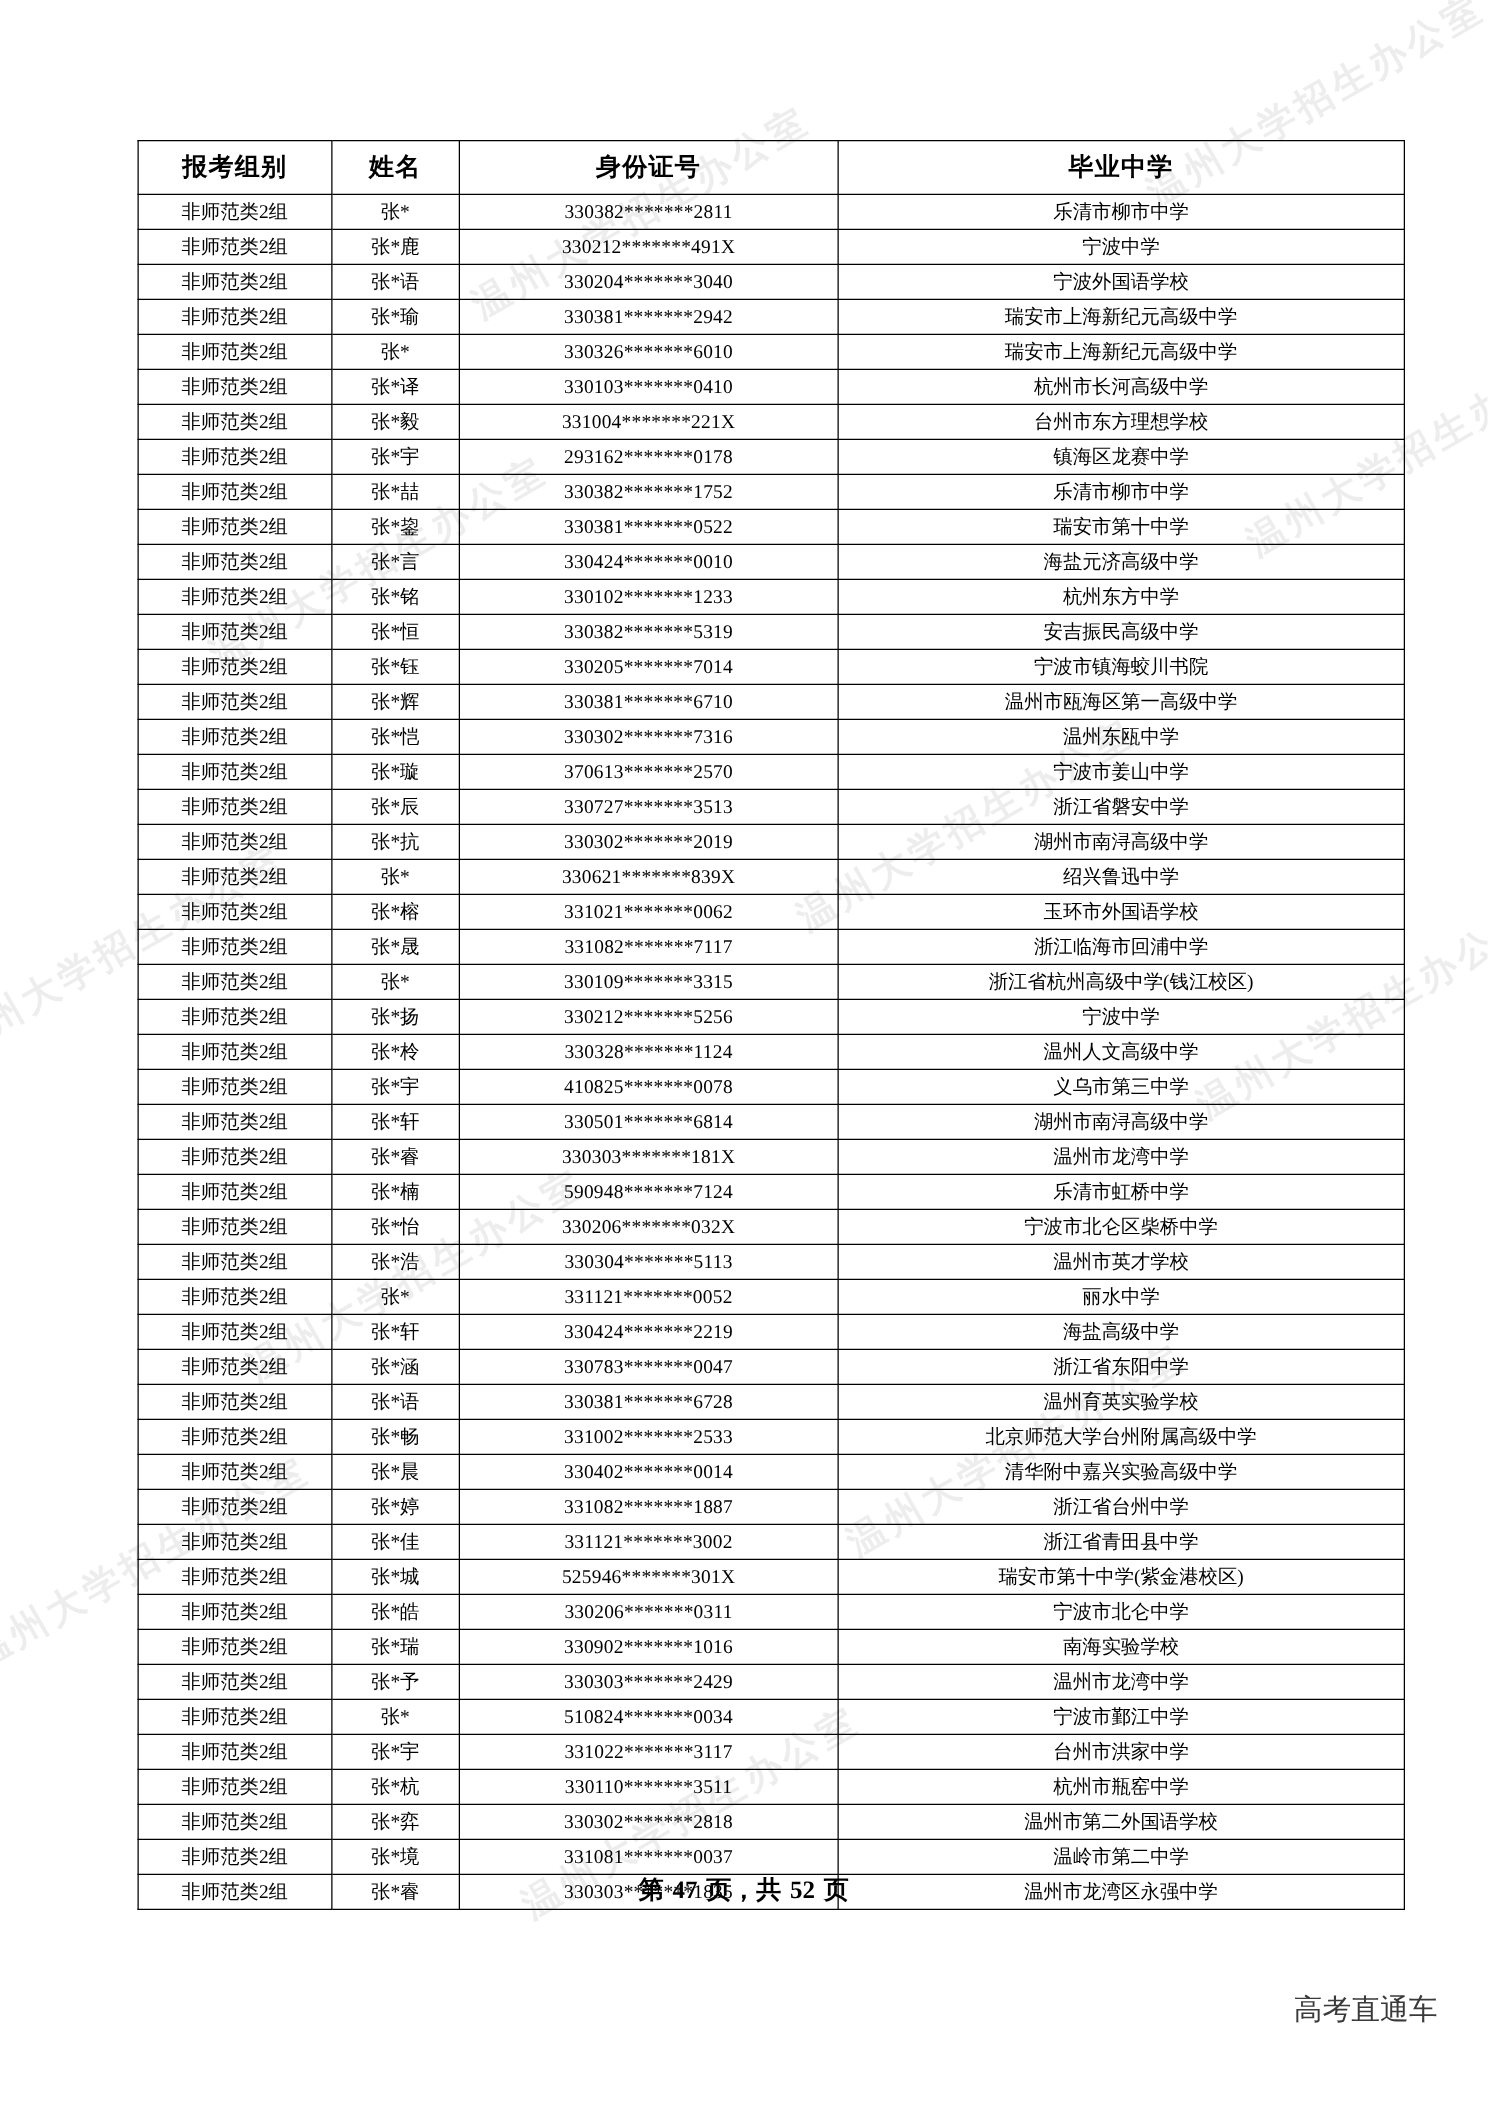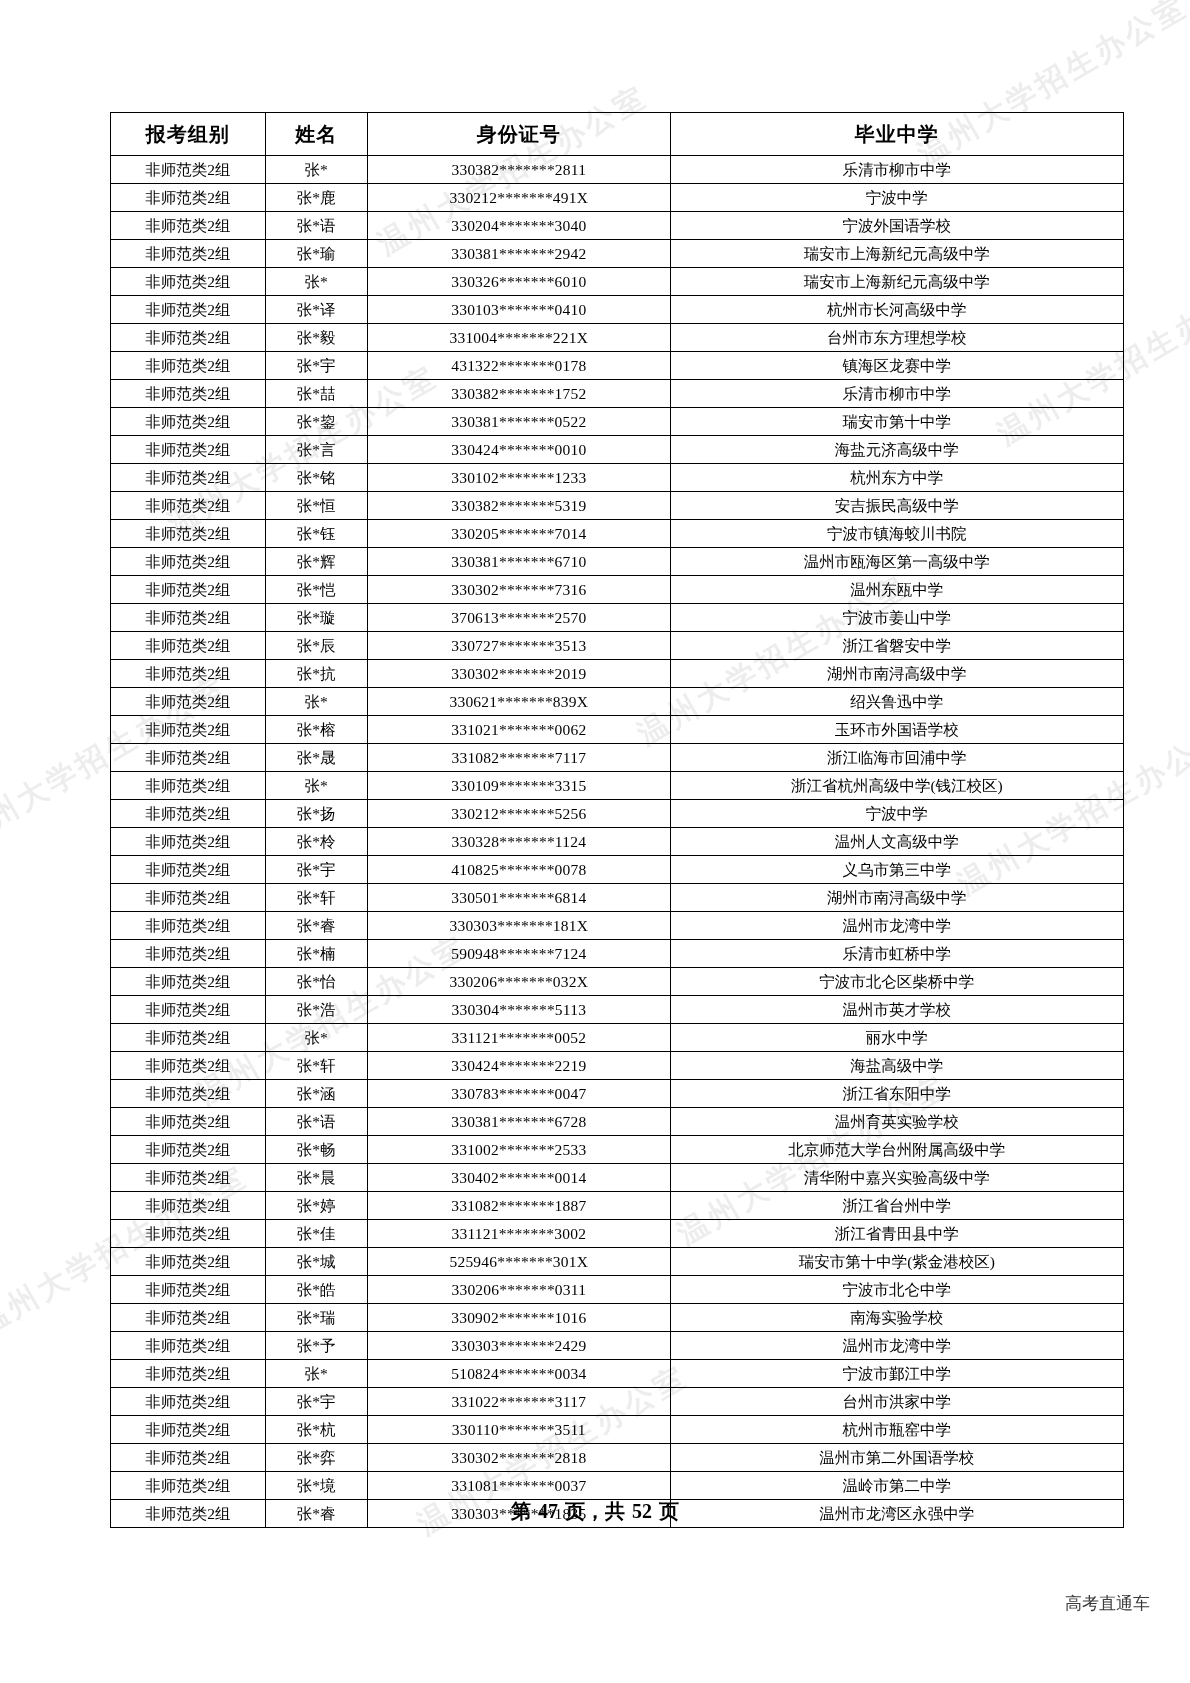--- a/index.html
+++ b/index.html
@@ -79,21 +79,21 @@
     text-align: center;
     font-size: 20px;
     font-weight: bold;
     z-index: 10;
   }
   .footer .pagenum { margin: 0 2px; }
   .brand {
     position: absolute;
     right: 40px;
     top: 1592px;
-    font-size: 17px;
+    font-size: 23px;
     color: #3a3a3a;
     font-family: "Liberation Sans", sans-serif;
     z-index: 10;
   }
 </style>
 </head>
 <body>
 
 <div class="page">
 
@@ -165,21 +165,21 @@
         </tr>
         <tr>
           <td class="group">非师范类2组</td>
           <td class="name">张*毅</td>
           <td class="id">331004*******221X</td>
           <td class="school">台州市东方理想学校</td>
         </tr>
         <tr>
           <td class="group">非师范类2组</td>
           <td class="name">张*宇</td>
-          <td class="id">431322*******0178</td>
+          <td class="id">293162*******0178</td>
           <td class="school">镇海区龙赛中学</td>
         </tr>
         <tr>
           <td class="group">非师范类2组</td>
           <td class="name">张*喆</td>
           <td class="id">330382*******1752</td>
           <td class="school">乐清市柳市中学</td>
         </tr>
         <tr>
           <td class="group">非师范类2组</td>

